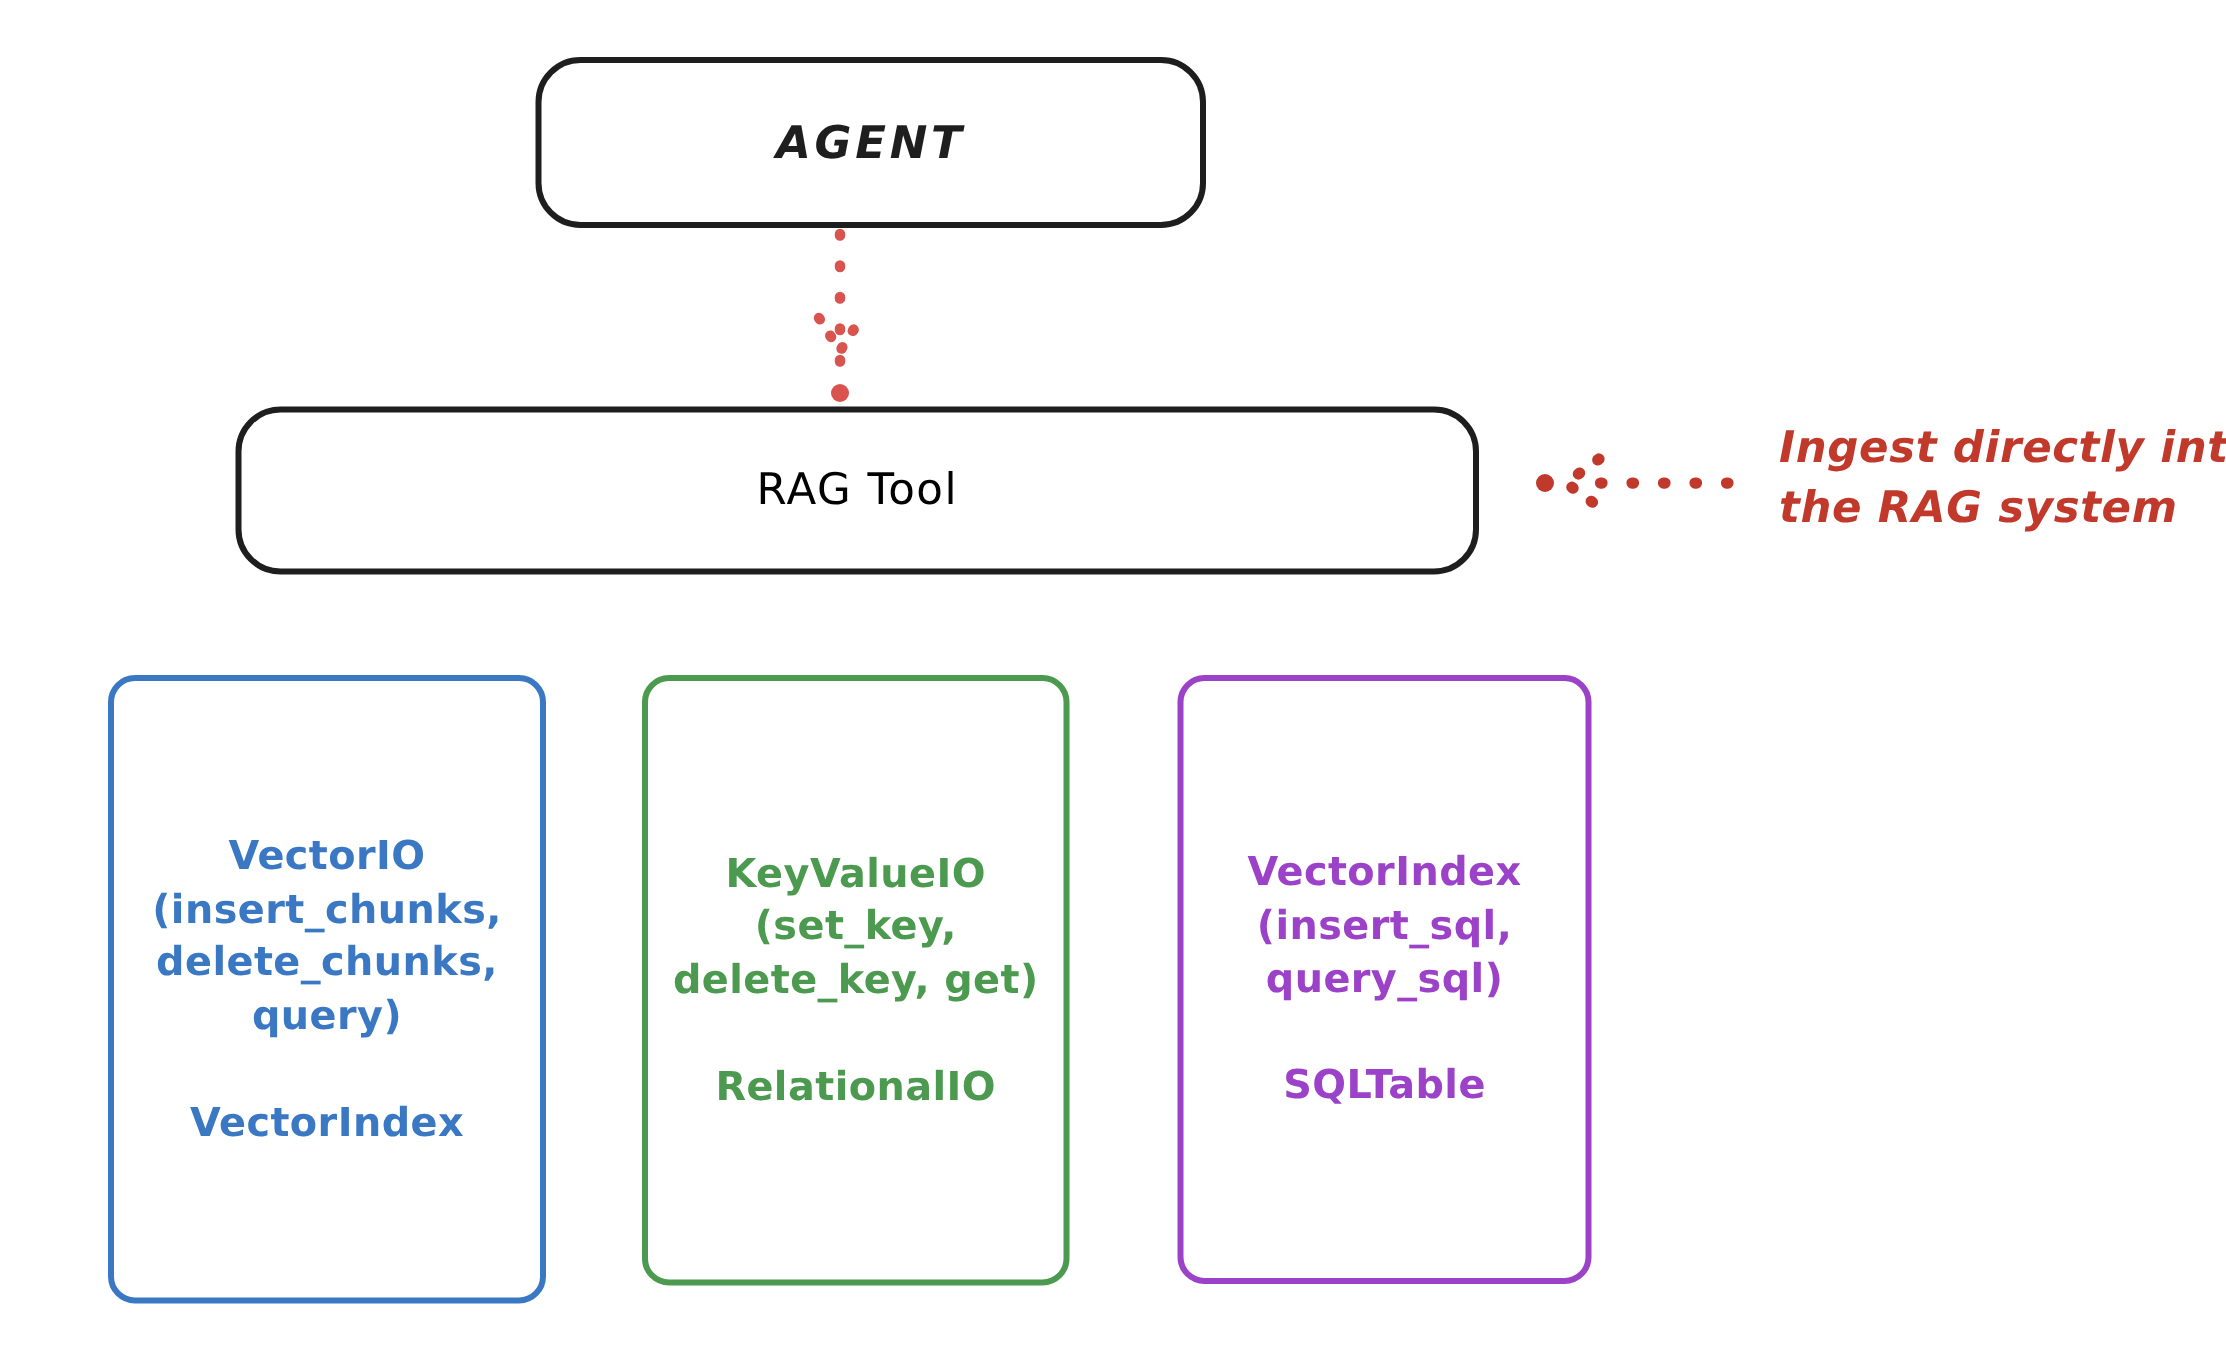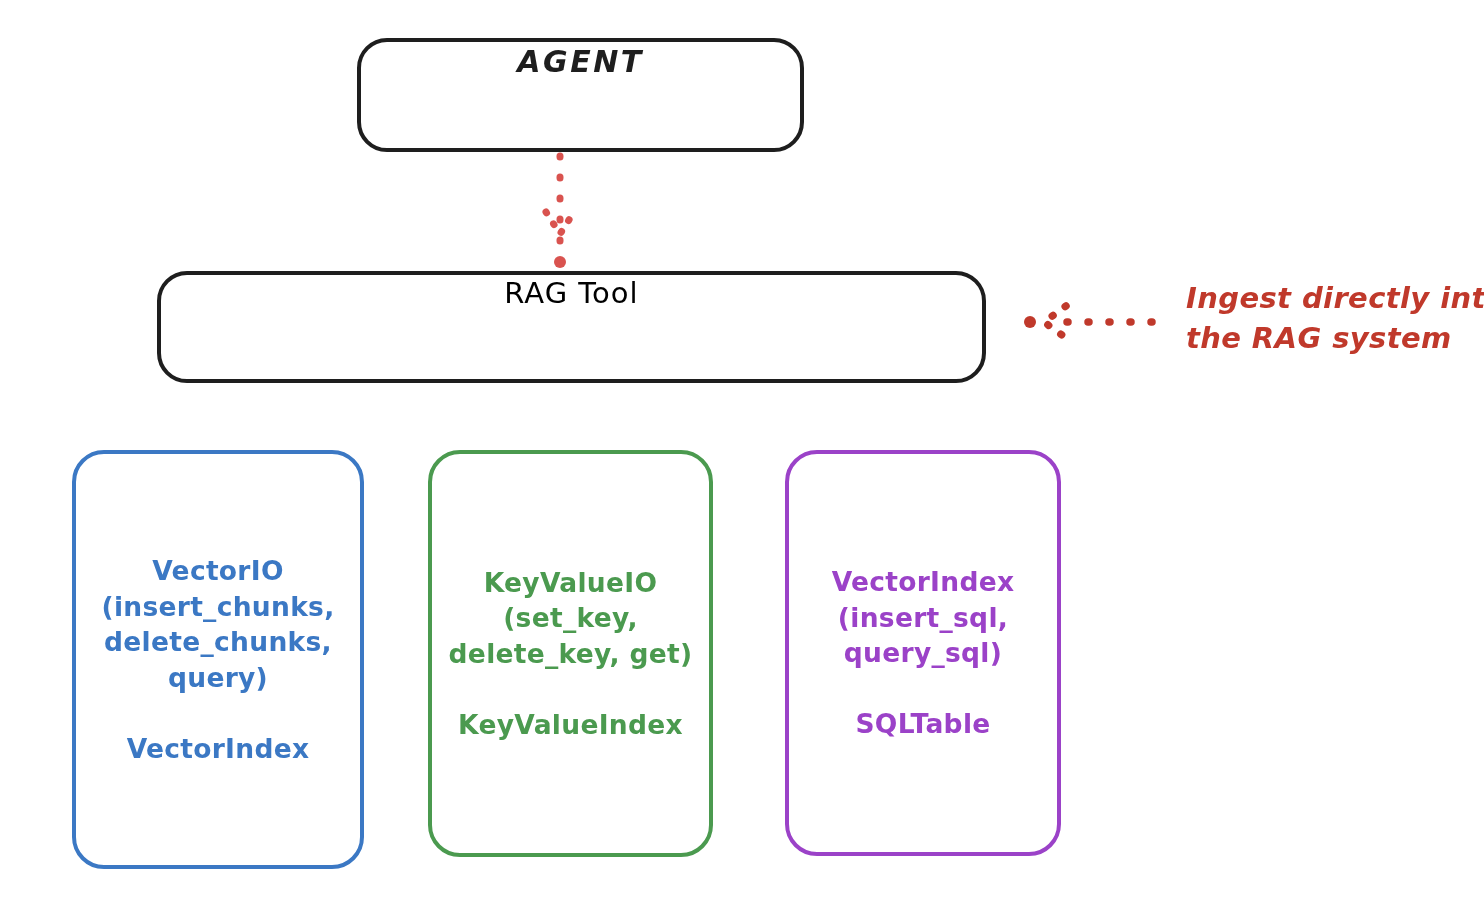--- a/index.html
+++ b/index.html
@@ -20,21 +20,21 @@
     inset: 0;
     width: 1484px;
     height: 910px;
   }
 
   
   .node {
     position: absolute;
     box-sizing: border-box;
     display: flex;
-    align-items: flex-start;
+    align-items: center;
     justify-content: center;
     text-align: center;
     background: #ffffff;
   }
 
   .node-label {
     display: block;
     white-space: pre-line;
     line-height: 1.30;
     letter-spacing: 0.5px;
@@ -71,21 +71,21 @@
     color: #000000;
     font-size: 29px;
     font-weight: 500;
     letter-spacing: 1px;
   }
 
   
   .cap-node {
     border-width: 4.5px;
     border-style: solid;
-    border-radius: 32px;
+    border-radius: 18px;
     align-items: center;
     justify-content: center;
   }
   .cap-node .node-label {
     font-size: 26.5px;
     font-weight: 600;
     line-height: 1.34;
     letter-spacing: 0.3px;
   }
 
@@ -190,21 +190,21 @@
 query)
 
 VectorIndex</span>
   </div>
 
   <div class="node cap-node" id="keyvalueio-node">
     <span class="node-label">KeyValueIO
 (set_key,
 delete_key, get)
 
-KeyValueIndex</span>
+RelationalIO</span>
   </div>
 
   <div class="node cap-node" id="relationalio-node">
     <span class="node-label">VectorIndex
 (insert_sql,
 query_sql)
 
 SQLTable</span>
   </div>
 

